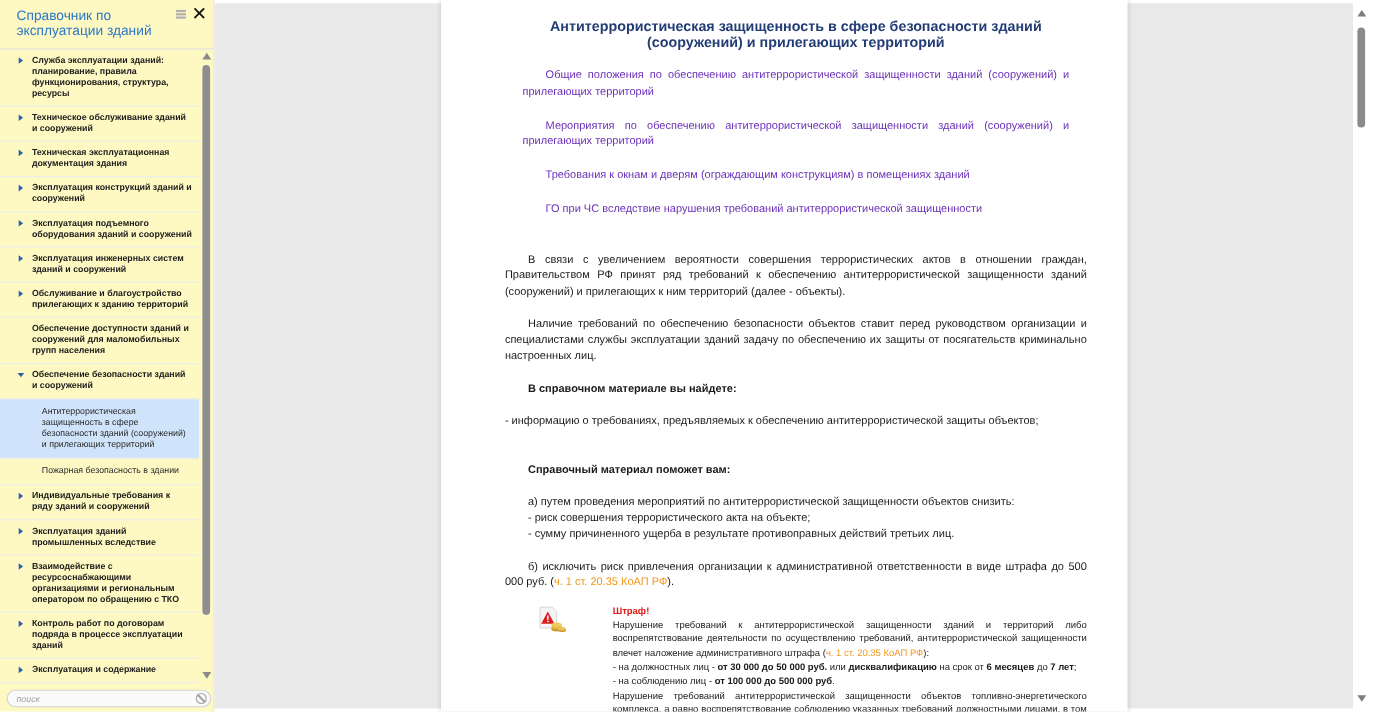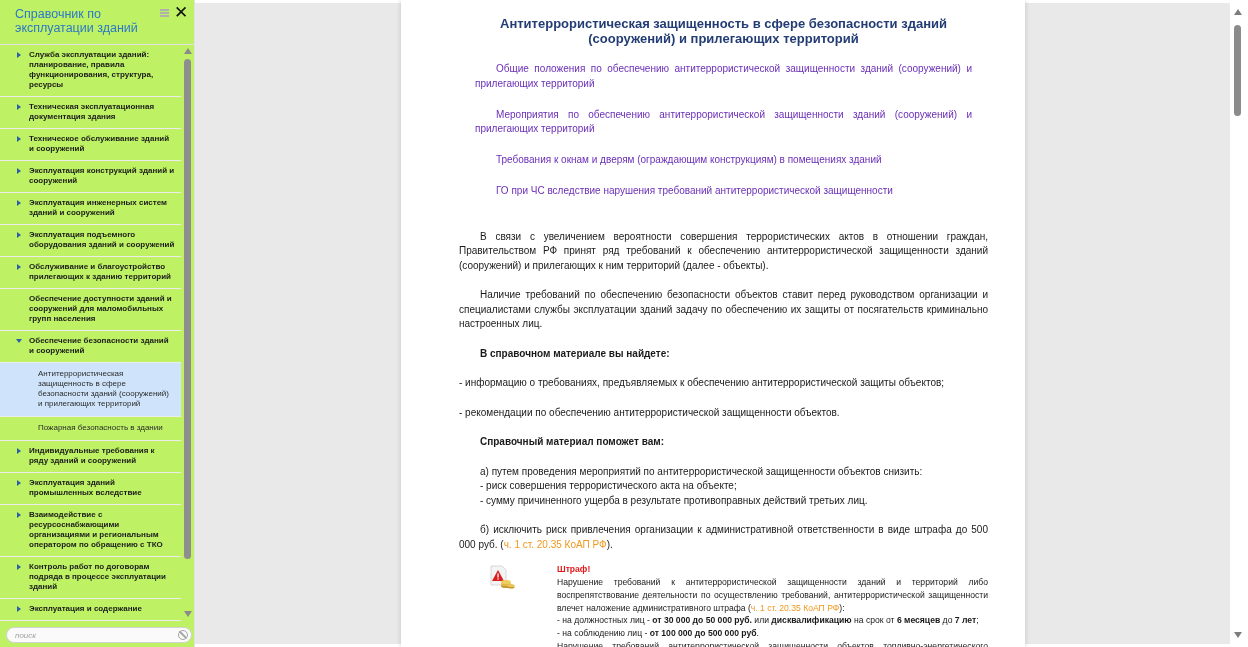--- a/index.html
+++ b/index.html
@@ -4,21 +4,21 @@
 <style>
   html, body { margin:0; padding:0; }
   body {
     width:1248px; height:647px; overflow:hidden; position:relative;
     background:#ffffff;
     font-family:"Liberation Sans", sans-serif;
   }
   
   .sidebar {
     position:absolute; left:0; top:0; width:194px; height:647px;
-    background:#bef264; border-right:1px solid #e2e2e2;
+    background:#fef9c3; border-right:1px solid #e2e2e2;
   }
   .sb-header {
     position:absolute; left:0; top:0; width:194px; height:44px;
     border-bottom:1px solid #e0e0e0;
   }
   .sb-title {
     position:absolute; left:15px; top:7px; width:135px;
     font-size:12.5px; line-height:14px; color:#2c78c6;
   }
   .sb-menu-icon {
@@ -147,25 +147,25 @@
     <div class="sb-menu-icon">
         <span></span>
         <span></span>
         <span></span>
       </div>
     <div class="sb-close-icon">✕</div>
   </div>
 
   <div class="sb-list">
     <div class="sb-item"><span class="arrow"></span><span>Служба эксплуатации зданий: планирование, правила функционирования, структура, ресурсы</span></div>
+    <div class="sb-item"><span class="arrow"></span><span>Техническое обслуживание зданий и сооружений</span></div>
     <div class="sb-item"><span class="arrow"></span><span>Техническая эксплуатационная документация здания</span></div>
-    <div class="sb-item"><span class="arrow"></span><span>Техническое обслуживание зданий и сооружений</span></div>
     <div class="sb-item"><span class="arrow"></span><span>Эксплуатация конструкций зданий и сооружений</span></div>
+    <div class="sb-item"><span class="arrow"></span><span>Эксплуатация подъемного оборудования зданий и сооружений</span></div>
     <div class="sb-item"><span class="arrow"></span><span>Эксплуатация инженерных систем зданий и сооружений</span></div>
-    <div class="sb-item"><span class="arrow"></span><span>Эксплуатация подъемного оборудования зданий и сооружений</span></div>
     <div class="sb-item"><span class="arrow"></span><span>Обслуживание и благоустройство прилегающих к зданию территорий</span></div>
     <div class="sb-item"><span>Обеспечение доступности зданий и сооружений для маломобильных групп населения</span></div>
     <div class="sb-item"><span class="arrow open"></span><span>Обеспечение безопасности зданий и сооружений</span></div>
     <div class="sb-sub active"><span>Антитеррористическая защищенность в сфере безопасности зданий (сооружений) и прилегающих территорий</span></div>
     <div class="sb-sub"><span>Пожарная безопасность в здании</span></div>
     <div class="sb-item"><span class="arrow"></span><span>Индивидуальные требования к ряду зданий и сооружений</span></div>
     <div class="sb-item"><span class="arrow"></span><span>Эксплуатация зданий промышленных вследствие</span></div>
     <div class="sb-item"><span class="arrow"></span><span>Взаимодействие с ресурсоснабжающими организациями и региональным оператором по обращению с ТКО</span></div>
     <div class="sb-item"><span class="arrow"></span><span>Контроль работ по договорам подряда в процессе эксплуатации зданий</span></div>
     <div class="sb-item"><span class="arrow"></span><span>Эксплуатация и содержание</span></div>
@@ -196,21 +196,20 @@
 
       <div class="gap"></div>
       <p class="para">В связи с увеличением вероятности совершения террористических актов в отношении граждан, Правительством РФ принят ряд требований к обеспечению антитеррористической защищенности зданий (сооружений) и прилегающих к ним территорий (далее - объекты).</p>
       <div class="gap"></div>
       <p class="para">Наличие требований по обеспечению безопасности объектов ставит перед руководством организации и специалистами службы эксплуатации зданий задачу по обеспечению их защиты от посягательств криминально настроенных лиц.</p>
       <div class="gap"></div>
       <p class="para bold">В справочном материале вы найдете:</p>
       <div class="gap"></div>
       <p class="para" style="text-indent:0">- информацию о требованиях, предъявляемых к обеспечению антитеррористической защиты объектов;</p>
       <div class="gap"></div>
-      <p class="para" style="text-indent:0">- рекомендации по обеспечению антитеррористической защищенности объектов.</p>
       <div class="gap"></div>
       <p class="para bold">Справочный материал поможет вам:</p>
       <div class="gap"></div>
       <p class="para">а) путем проведения мероприятий по антитеррористической защищенности объектов снизить:</p>
       <p class="para" style="text-indent:0; padding-left:21px">- риск совершения террористического акта на объекте;</p>
       <p class="para" style="text-indent:0; padding-left:21px">- сумму причиненного ущерба в результате противоправных действий третьих лиц.</p>
       <div class="gap"></div>
       <p class="para"><span>б) исключить риск привлечения организации к административной ответственности в виде штрафа до 500 000 руб. (</span><span class="orange">ч. 1 ст. 20.35 КоАП РФ</span><span>).</span></p>
 
       <div class="fine">

